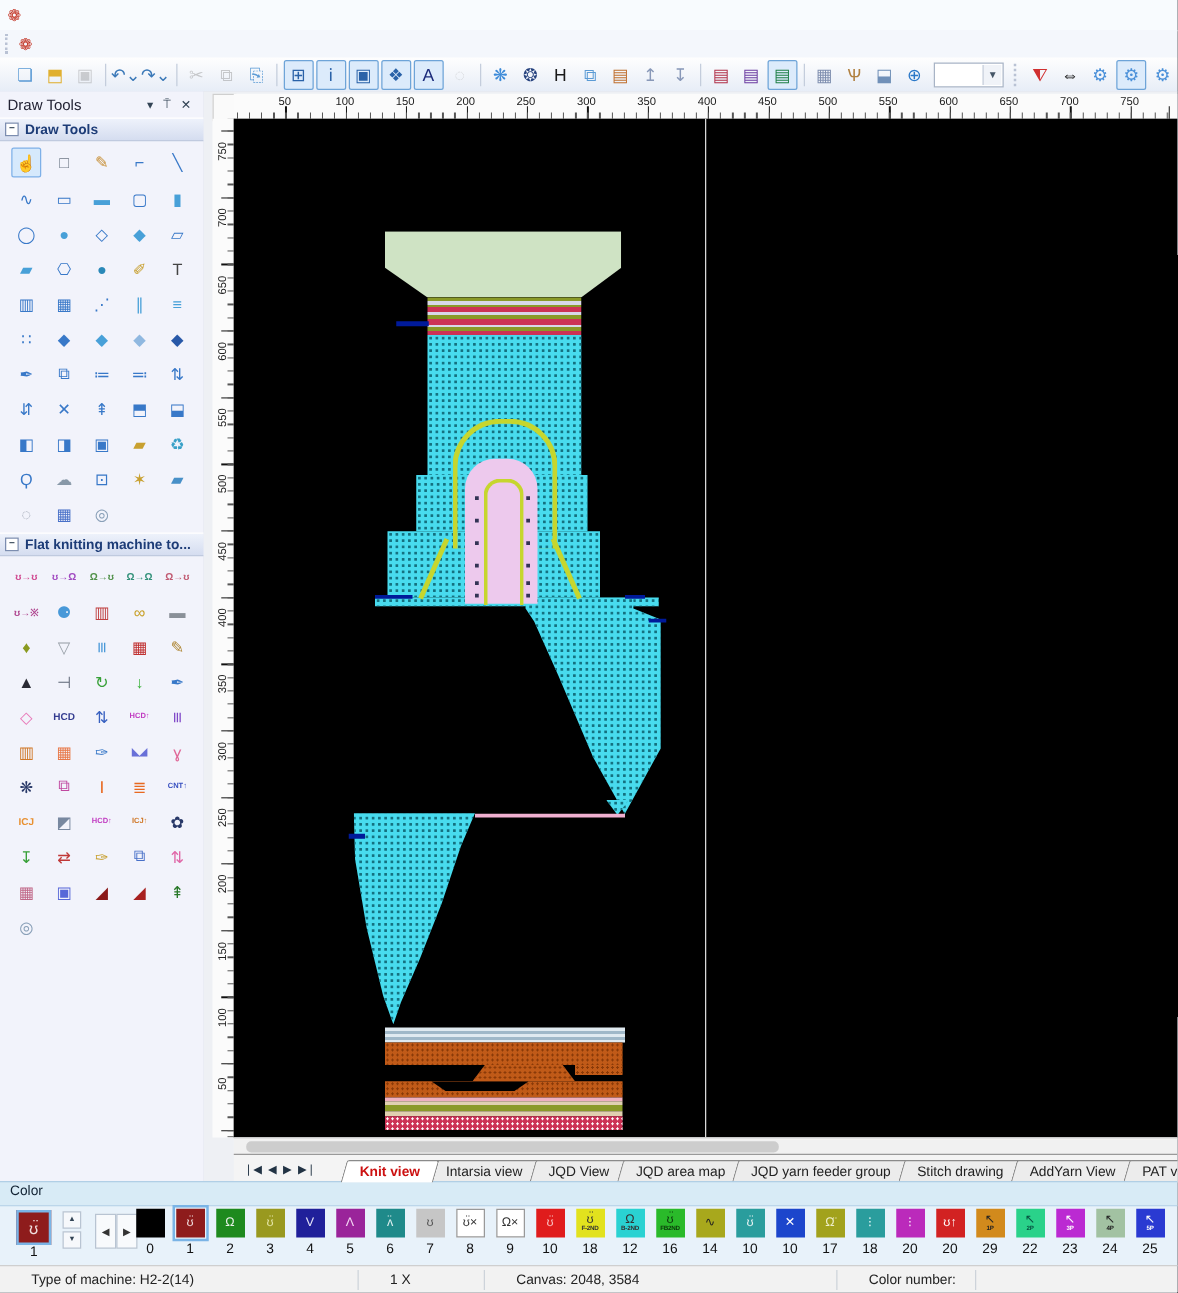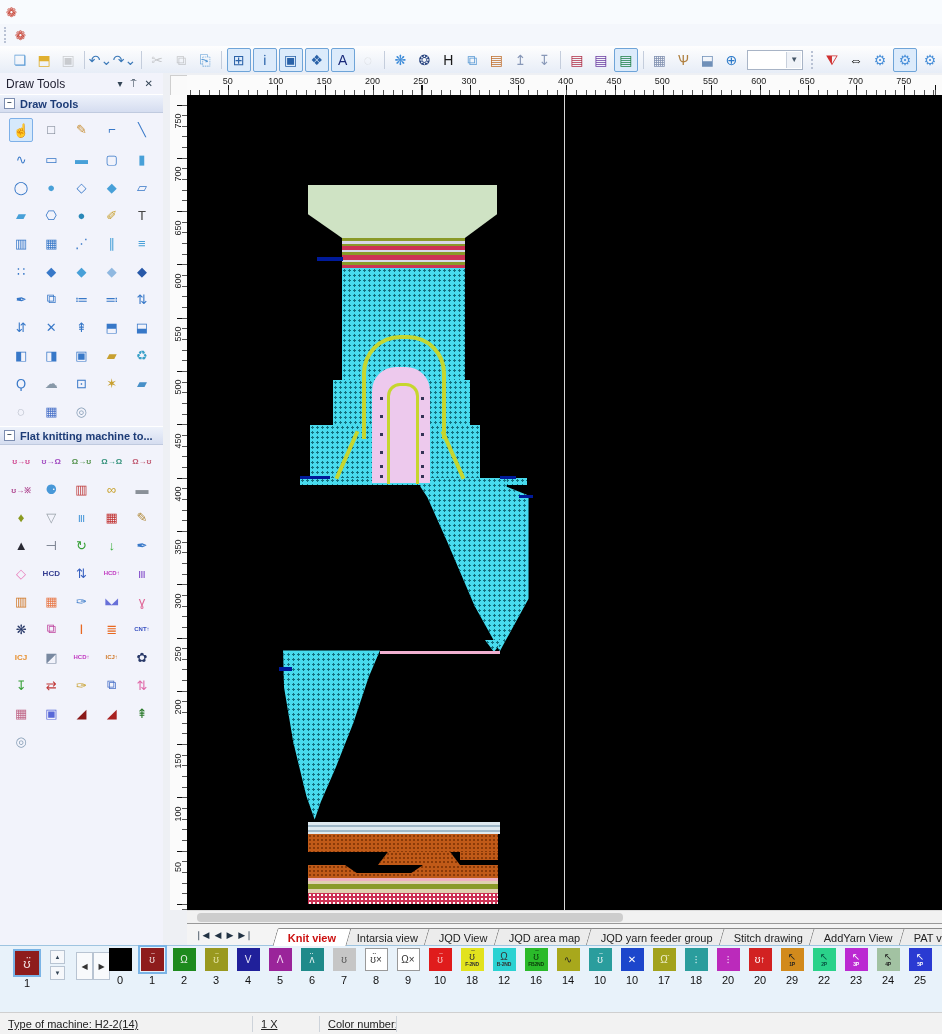--- a/index.html
+++ b/index.html
@@ -112,21 +112,21 @@
   .cp-arrows b{width:15px;height:26px;border:1px solid #b8c4d2;background:#f8fafc;font-size:8px;display:flex;align-items:center;justify-content:center;color:#333;font-weight:normal;}
   .cp-swatches{position:absolute;left:104px;top:2px;display:flex;}
   .sw{width:32px;text-align:center;}
   .sw .box{width:23px;height:23px;margin:0 auto;display:flex;flex-direction:column;align-items:center;justify-content:center;font-size:10px;line-height:1;box-sizing:border-box;position:relative;}
   .sw .box small{font-size:5px;font-weight:bold;letter-spacing:-.2px;}
   .sw.sel .box{outline:2px solid #7ab4e6;outline-offset:1px;}
   .sw .num{font-size:11px;color:#111;margin-top:3px;}
 
   
   .statusbar{position:absolute;left:0;right:0;top:1012px;height:22px;background:#f2f2f2;border-top:1px solid #cfcfcf;display:flex;align-items:center;font-size:11px;color:#222;}
-  .seg{padding:0 8px;height:16px;display:flex;align-items:center;border-right:1px solid #cdd3da;white-space:nowrap;overflow:hidden;text-decoration:underline;}
+  .seg{padding:0 25px;height:16px;display:flex;align-items:center;border-right:1px solid #cdd3da;white-space:nowrap;overflow:hidden;}
 </style>
 </head>
 <body>
 
 <div id="win">
   <div class="titlebar">
     <span class="app-icon">❁</span>
   </div>
 
   <div class="menubar">
@@ -429,20 +429,21 @@
             <span>AddYarn View</span>
           </span>
           <span class="tab">
             <span>PAT view</span>
           </span>
         </span>
     </div>
   </div>
 
   <div class="colorpanel">
+    <div class="cp-title">Color</div>
     <div class="cp-body">
       <div class="cp-selbox">
         <div class="box" id="sel-box" style="background: rgb(142, 28, 28); color: rgb(240, 222, 222);">ʊ̈</div>
         <div class="num">1</div>
       </div>
       <div class="cp-spin">
         <b>▲</b>
         <b>▼</b>
       </div>
       <div class="cp-arrows">
@@ -614,15 +615,16 @@
             </div>
             <div class="num">25</div>
           </div>
         </div>
     </div>
   </div>
 
   <div class="statusbar">
     <span class="seg" style="width:236px">Type of machine: H2-2(14)</span>
     <span class="seg" style="width:50px">1 X</span>
+    <span class="seg" style="width:231px">Canvas: 2048, 3584</span>
     <span class="seg" style="width:60px">Color number:</span>
   </div>
 </div>
 
 </body></html>

